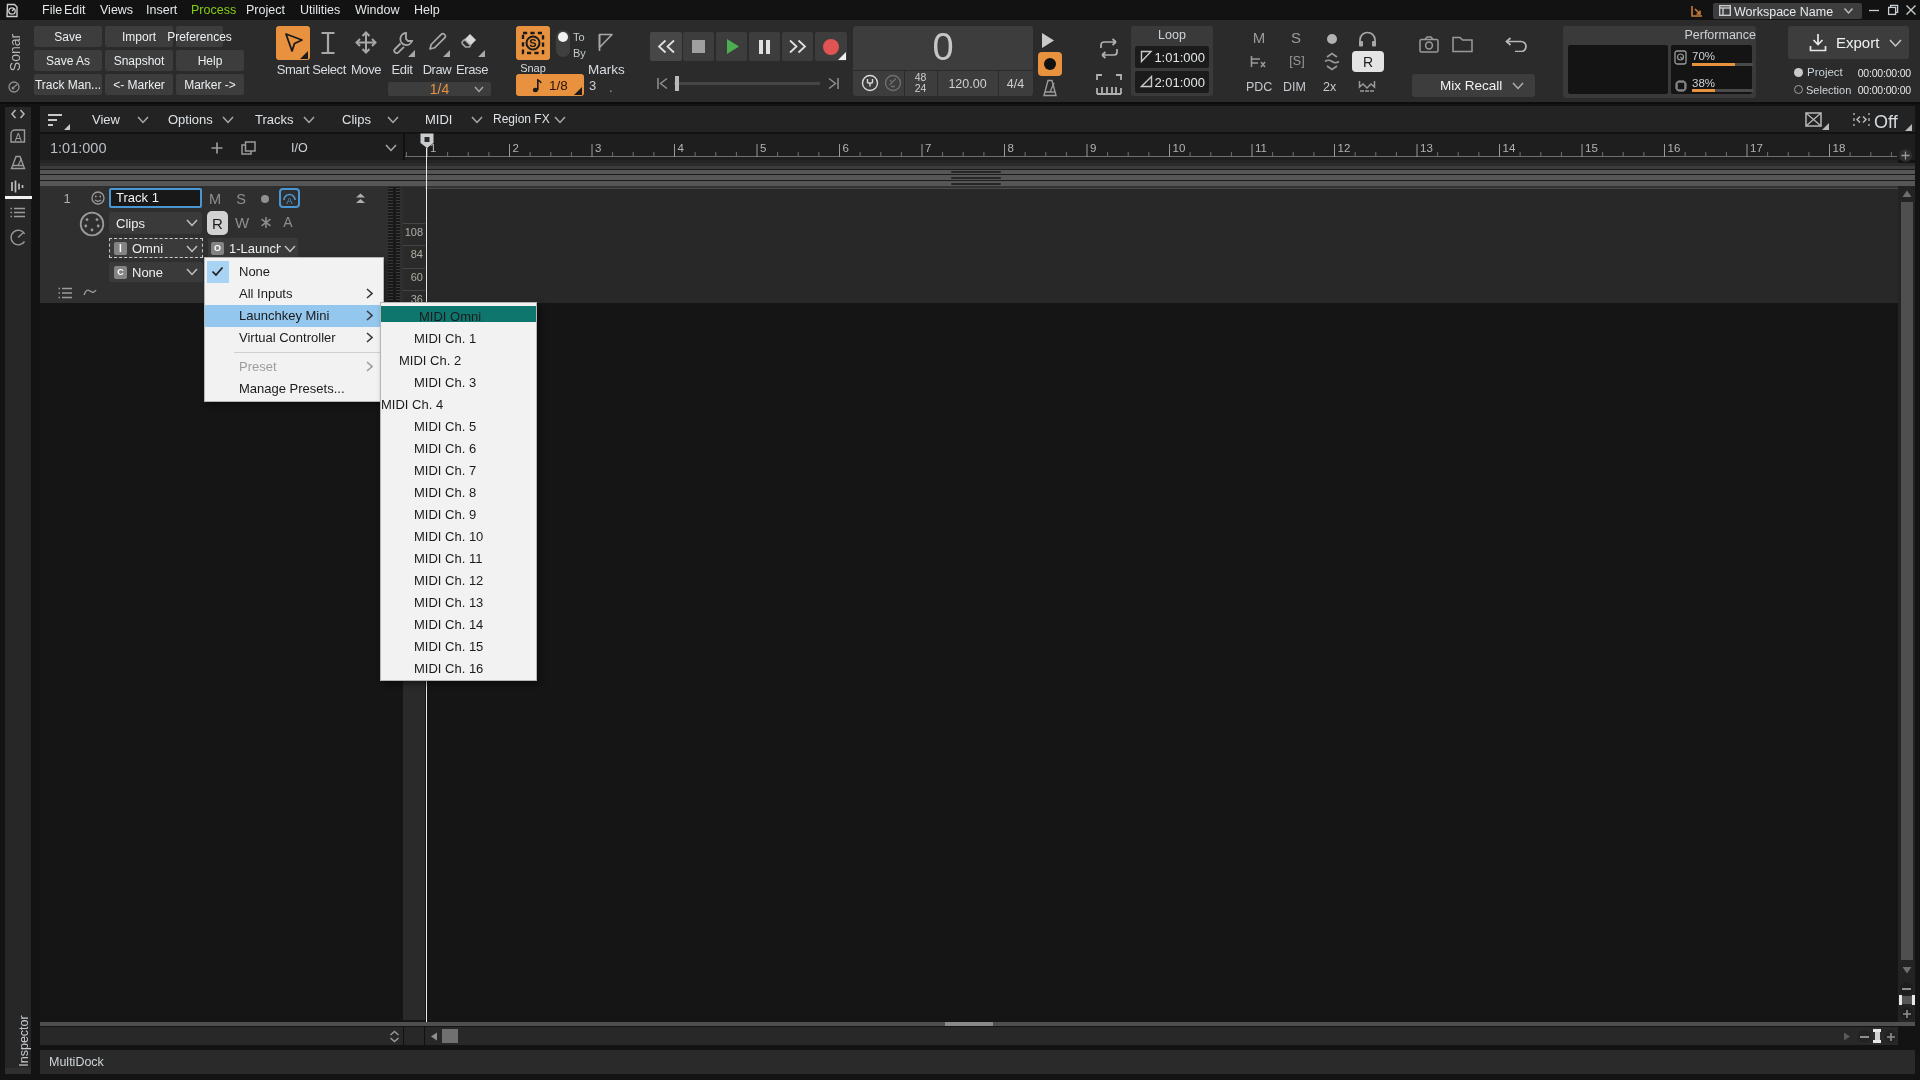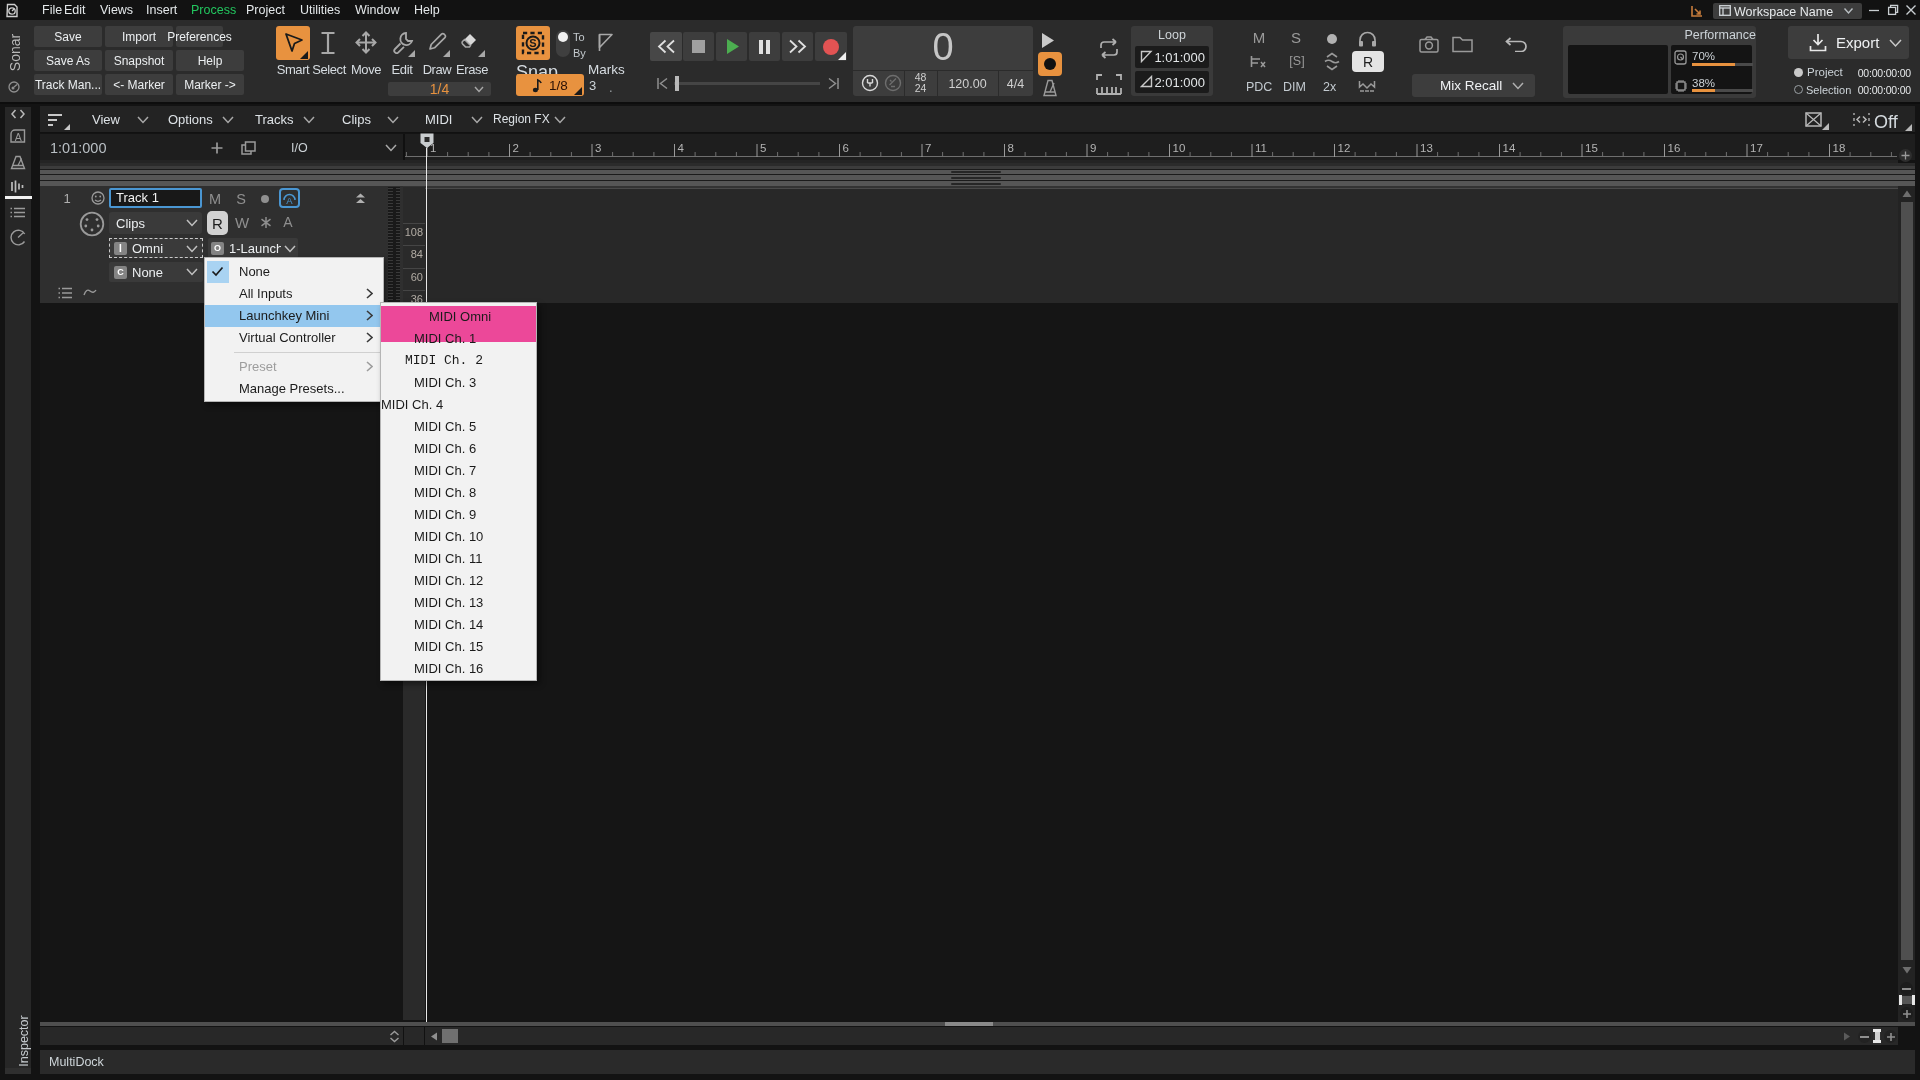--- a/index.html
+++ b/index.html
@@ -22,21 +22,21 @@
 
     <svg class="abs" style="left:5px;top:3px;" width="14" height="15" viewBox="0 0 14 15">
       <path d="M2.5 1.5 h7 l2.5 2.5 v9.5 h-10 z" fill="none" stroke="#cfcfcf" stroke-width="1.4"></path>
       <circle cx="7" cy="8" r="3.2" fill="none" stroke="#cfcfcf" stroke-width="1.3"></circle>
       <path d="M7 8 L9.3 5.8" stroke="#cfcfcf" stroke-width="1.3"></path>
     </svg>
     <div class="abs txt" style="left:42px;top:3px;color:#e4e8ea;">File</div>
     <div class="abs txt" style="left:64px;top:3px;color:#e4e8ea;">Edit</div>
     <div class="abs txt" style="left:100px;top:3px;color:#e4e8ea;">Views</div>
     <div class="abs txt" style="left:146px;top:3px;color:#e4e8ea;">Insert</div>
-    <div class="abs txt" style="left:191px;top:3px;color:#22c55e;">Process</div>
+    <div class="abs txt" style="left:191px;top:3px;color:#84cc16;">Process</div>
     <div class="abs txt" style="left:246px;top:3px;color:#e4e8ea;">Project</div>
     <div class="abs txt" style="left:300px;top:3px;color:#e4e8ea;">Utilities</div>
     <div class="abs txt" style="left:355px;top:3px;color:#e4e8ea;">Window</div>
     <div class="abs txt" style="left:414px;top:3px;color:#e4e8ea;">Help</div>
 
     <svg class="abs" style="left:1691px;top:5px;" width="12" height="12" viewBox="0 0 12 12">
       <path d="M1 1 v10 h10" fill="none" stroke="#c87d3c" stroke-width="1.6"></path>
       <path d="M4 4 l5 5 M9 5.5 v3.5 h-3.5" fill="none" stroke="#c87d3c" stroke-width="1.6"></path>
     </svg>
     <div class="abs" style="left:1713px;top:3px;width:149px;height:16px;background:#3d3d3d;border-radius:2px;"></div>
@@ -132,21 +132,21 @@
     <svg class="abs" style="left:474px;top:86px;" width="10" height="7" viewBox="0 0 10 7">
         <path d="M1 1 L5 5.5 L9 1" fill="none" stroke="#a8a8a8" stroke-width="1.4"></path>
       </svg>
 
     <div class="abs" style="left:516px;top:26px;width:34px;height:34px;background:#e8923f;border-radius:3px;"></div>
     <svg class="abs" style="left:521px;top:31px;" width="24" height="24" viewBox="0 0 24 24">
       <rect x="2" y="2" width="20" height="20" fill="none" stroke="#1a1a1a" stroke-width="2.4" stroke-dasharray="4.2 3.2"></rect>
       <circle cx="12" cy="12" r="6.5" fill="none" stroke="#1a1a1a" stroke-width="2"></circle>
       <text x="12" y="16" font-size="11" font-weight="bold" fill="#1a1a1a" text-anchor="middle" font-family="Liberation Sans">S</text>
     </svg>
-    <div class="abs txt" style="left:516px;top:62px;width:34px;text-align:center;color:#d6dce1;font-size:18px;">Snap</div>
+    <div class="abs txt" style="left:516px;top:62px;width:34px;text-align:center;color:#d6dce1;font-size:11px;">Snap</div>
 
     <div class="abs" style="left:556px;top:30px;width:14px;height:27px;background:#3f3f3f;border-radius:7px;"></div>
     <div class="abs" style="left:558px;top:32px;width:10px;height:10px;background:#f2f2f2;border-radius:50%;"></div>
     <div class="abs txt" style="left:573px;top:31px;font-size:11px;color:#c3c9cd;">To</div>
     <div class="abs txt" style="left:573px;top:47px;font-size:11px;color:#c3c9cd;">By</div>
 
     <svg class="abs" style="left:598px;top:33px;" width="17" height="19" viewBox="0 0 17 19">
       <path d="M1.5 1.5 H14 L1.5 14.5 Z" fill="none" stroke="#a8a8a8" stroke-width="1.6" stroke-linejoin="round"></path>
       <line x1="1.5" y1="1.5" x2="1.5" y2="18" stroke="#a8a8a8" stroke-width="1.6"></line>
     </svg>
@@ -650,23 +650,23 @@
         <path d="M1 1 L6 5.5 L1 10" fill="none" stroke="#3a3a3a" stroke-width="1.6"></path>
       </svg>
     <div class="abs" style="left:234px;top:351.5px;width:146px;height:1px;background:#d0d0d0;"></div>
     <div class="abs mitem" style="left:205px;top:355.5px;width:178px;height:22px;padding-left:34px;color:#9d9d9d;">Preset</div>
     <svg class="abs" style="left:366px;top:361px;" width="7" height="11" viewBox="0 0 7 11">
         <path d="M1 1 L6 5.5 L1 10" fill="none" stroke="#9d9d9d" stroke-width="1.6"></path>
       </svg>
     <div class="abs mitem" style="left:205px;top:377.5px;width:178px;height:22px;padding-left:34px;">Manage Presets...</div>
 
     <div class="abs" style="left:380px;top:302px;width:157px;height:379px;background:#f2f2f2;border:1px solid #b5b5b5;box-shadow:3px 3px 6px rgba(0,0,0,0.45);"></div>
-    <div class="abs mitem" style="left:381px;top:305.5px;width:155px;height:36px;background:#ec4899;padding-left:48px;">MIDI Omni</div>
+    <div class="abs mitem" style="left:381px;top:305.5px;width:155px;height:16px;background:#0f766e;padding-left:38px;">MIDI Omni</div>
     <div class="abs mitem" style="left:381px;top:327.5px;width:155px;height:22px;padding-left:33px;">MIDI Ch. 1</div>
-    <div class="abs mitem" style="left:381px;top:349.5px;width:155px;height:22px;padding-left:24px;font-family:Liberation Mono, monospace;">MIDI Ch. 2</div>
+    <div class="abs mitem" style="left:381px;top:349.5px;width:155px;height:22px;padding-left:18px;">MIDI Ch. 2</div>
     <div class="abs mitem" style="left:381px;top:371.5px;width:155px;height:22px;padding-left:33px;">MIDI Ch. 3</div>
     <div class="abs mitem" style="left:381px;top:393.5px;width:155px;height:22px;">MIDI Ch. 4</div>
     <div class="abs mitem" style="left:381px;top:415.5px;width:155px;height:22px;padding-left:33px;">MIDI Ch. 5</div>
     <div class="abs mitem" style="left:381px;top:437.5px;width:155px;height:22px;padding-left:33px;">MIDI Ch. 6</div>
     <div class="abs mitem" style="left:381px;top:459.5px;width:155px;height:22px;padding-left:33px;">MIDI Ch. 7</div>
     <div class="abs mitem" style="left:381px;top:481.5px;width:155px;height:22px;padding-left:33px;">MIDI Ch. 8</div>
     <div class="abs mitem" style="left:381px;top:503.5px;width:155px;height:22px;padding-left:33px;">MIDI Ch. 9</div>
     <div class="abs mitem" style="left:381px;top:525.5px;width:155px;height:22px;padding-left:33px;">MIDI Ch. 10</div>
     <div class="abs mitem" style="left:381px;top:547.5px;width:155px;height:22px;padding-left:33px;">MIDI Ch. 11</div>
     <div class="abs mitem" style="left:381px;top:569.5px;width:155px;height:22px;padding-left:33px;">MIDI Ch. 12</div>

